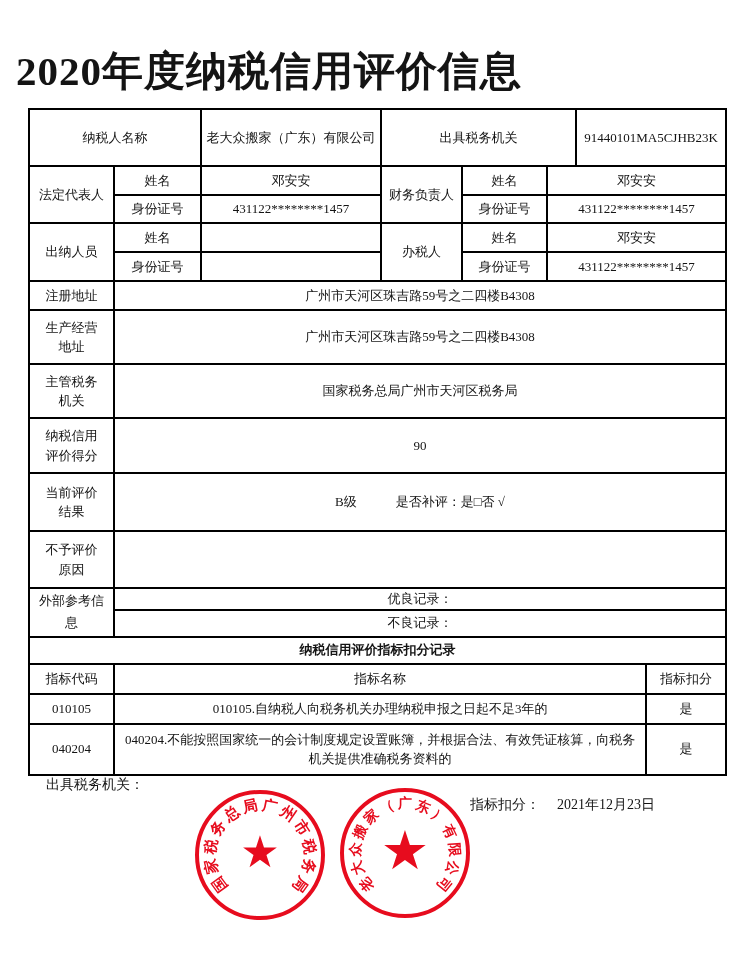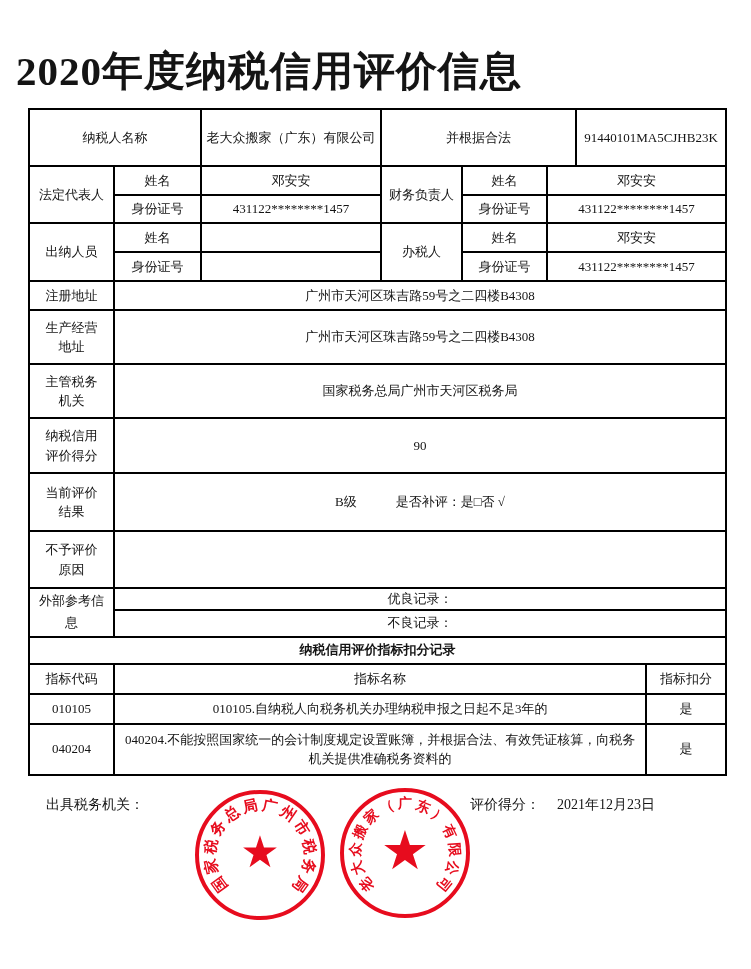--- a/index.html
+++ b/index.html
@@ -38,21 +38,21 @@
     <col style="width:81px">
       <col style="width:85px">
       <col style="width:29px">
     <col style="width:70px">
       <col style="width:80px">
   </colgroup>
   <tbody>
       <tr style="height:57px">
     <td colspan="2">纳税人名称</td>
     <td class="big">老大众搬家（广东）有限公司</td>
-    <td colspan="3">并根据合法</td>
+    <td colspan="3">出具税务机关</td>
     <td colspan="2">91440101MA5CJHB23K</td>
   </tr>
   <tr style="height:29px">
     <td rowspan="2">法定代表人</td>
     <td>姓名</td>
     <td>邓安安</td>
     <td rowspan="2">财务负责人</td>
     <td>姓名</td>
     <td colspan="3">邓安安</td>
   </tr>
@@ -127,22 +127,22 @@
     <td>是</td>
   </tr>
   <tr style="height:51px">
     <td>040204</td>
     <td colspan="6" class="wrap2">040204.不能按照国家统一的会计制度规定设置账簿，并根据合法、有效凭证核算，向税务机关提供准确税务资料的</td>
     <td>是</td>
   </tr>
 </tbody>
   </table>
 
-<div class="footer-line" style="left:46px;top:796px">出具税务机关：</div>
-<div class="footer-line" style="left:470px;top:796px">评价得分：</div>
+<div class="footer-line" style="left:46px;top:776px">出具税务机关：</div>
+<div class="footer-line" style="left:470px;top:796px">指标扣分：</div>
 <div class="footer-line" style="left:557px;top:796px">2021年12月23日</div>
 
 <div class="stamp" style="left:195px;top:790px;width:130px;height:130px">
   <div class="ring"></div>
   <span class="star" style="font-size:44px">★</span>
 <span class="stamp-char" style="font-size: 15px; transform: rotate(-126deg) translateY(-50px);">国</span>
     <span class="stamp-char" style="font-size: 15px; transform: rotate(-103.091deg) translateY(-50px);">家</span>
     <span class="stamp-char" style="font-size: 15px; transform: rotate(-80.1818deg) translateY(-50px);">税</span>
     <span class="stamp-char" style="font-size: 15px; transform: rotate(-57.2727deg) translateY(-50px);">务</span>
     <span class="stamp-char" style="font-size: 15px; transform: rotate(-34.3636deg) translateY(-50px);">总</span>

